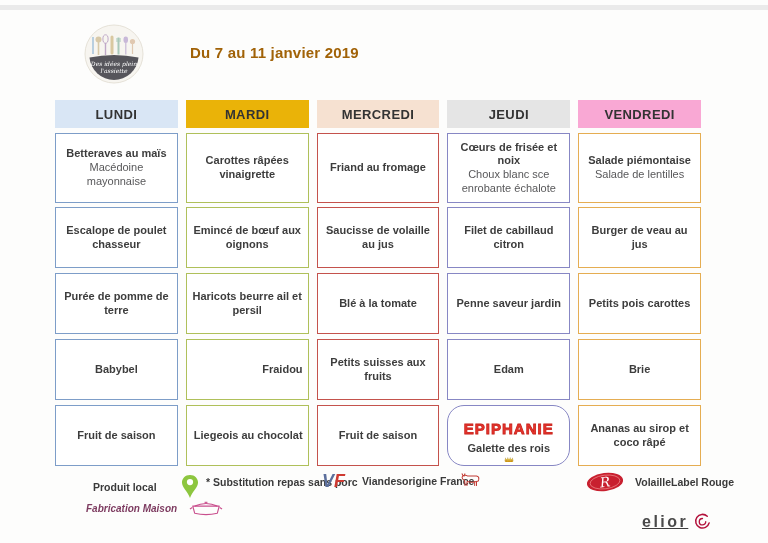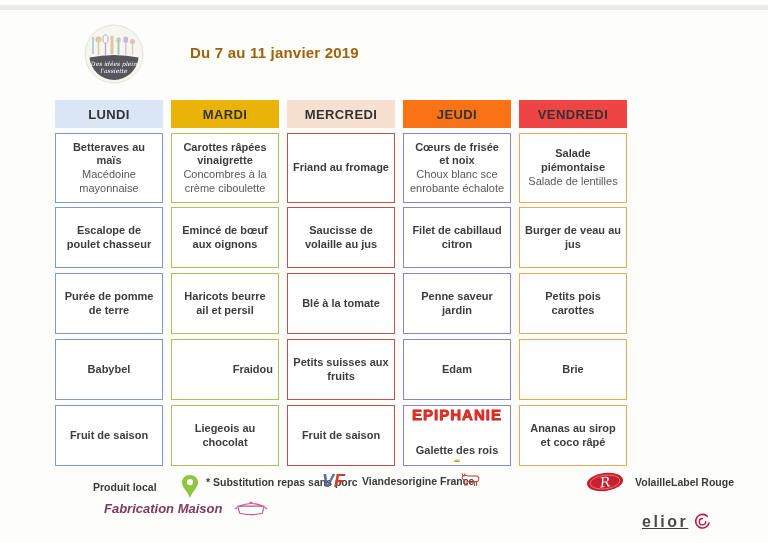--- a/index.html
+++ b/index.html
@@ -9,46 +9,46 @@
     font-family:"Liberation Sans",sans-serif;
     color:#3d3d3d;
   }
   .scan-strip{position:absolute;top:5px;left:0;width:100%;height:5px;background:#dadada;opacity:.55;}
 
   
   .logo-wrap{position:absolute;left:84px;top:24px;width:60px;height:60px;}
   .page-title{position:absolute;left:190px;top:44px;font-size:15px;font-weight:bold;color:#a16207;letter-spacing:.2px;}
 
   
-  .grid{position:absolute;left:55px;top:100px;width:572px;display:grid;grid-template-columns:repeat(5,1fr);column-gap:8px;}
+  .grid{position:absolute;left:55px;top:100px;width:646px;display:grid;grid-template-columns:repeat(5,1fr);column-gap:8px;}
   .day-col{display:flex;flex-direction:column;}
   .day-header{height:28px;margin-bottom:5px;display:flex;align-items:center;justify-content:center;
     font-size:13px;font-weight:bold;color:#333;letter-spacing:.4px;}
-  .h0{background:#d9e6f5;} .h1{background:#eab308;} .h2{background:#f6e1d1;} .h3{background:#f97316;} .h4{background:#ef4444;}
+  .h0{background:#d9e6f5;} .h1{background:#eab308;} .h2{background:#f6e1d1;} .h3{background:#e5e5e5;} .h4{background:#f9a8d4;}
   .cell{box-sizing:border-box;background:#fff;height:61px;margin-bottom:5px;
     display:flex;flex-direction:column;align-items:center;justify-content:center;
     text-align:center;padding:3px 5px;line-height:1.25;}
   .cell.r1h{height:70px;margin-bottom:4px;}
   .b0{border:1.5px solid #7d9dc8;} .b1{border:1.5px solid #afc05a;align-items:flex-end;} .b2{border:1.5px solid #c4524c;}
   .b3{border:1.5px solid #8787c4;} .b4{border:1.5px solid #e5ad52;}
   .main{font-weight:bold;font-size:11px;color:#3d3d3d;}
   .sub{font-weight:normal;font-size:11px;color:#58585a;}
   .sub:empty{display:none;}
-  .dessert-special{justify-content:flex-start;padding-top:4px;}
+  .dessert-special{justify-content:flex-start;padding-top:18px;border-radius:17px;}
   .banner{margin-top:-4px;font-size:15px;font-weight:800;letter-spacing:1px;color:#e8352e;
     -webkit-text-stroke:.8px #c9241d;text-shadow:0 0 1px #ffd6d3;}
-  .dessert-special .main{margin-top:19px;}
+  .dessert-special .main{margin-top:3px;}
   .crown{margin-top:1px;}
 
   
   .legend-item{position:absolute;display:flex;align-items:center;}
   .lg-text{font-size:10.5px;font-weight:bold;color:#3a3a3a;}
   .lg-col{display:flex;flex-direction:row;align-items:center;line-height:13px;}
   .lg-col.left{align-items:flex-start;}
-  .fabmaison{font-size:13px;font-weight:bold;font-style:italic;color:#7d3b60;margin-left:18px;}
+  .fabmaison{font-size:10px;font-weight:bold;font-style:italic;color:#7d3b60;}
   .elior-text{font-size:16px;font-weight:bold;color:#4a4a4a;letter-spacing:2.5px;}
 </style>
 </head>
 <body>
 
 <div class="scan-strip"></div>
 
 <div class="logo-wrap">
   <svg width="60" height="60" viewBox="0 0 60 60">
     <circle cx="30" cy="30" r="29" fill="#f7f5f0" stroke="#e6e2d8" stroke-width="1"></circle>
@@ -92,21 +92,20 @@
     </div>
     <div class="cell b0">
       <div class="main">Fruit de saison</div>
     </div>
   </div>
 
   <div class="day-col">
     <div class="day-header h1">MARDI</div>
     <div class="cell r1h b1">
       <div class="main">Carottes râpées vinaigrette</div>
-      <div class="sub">Concombres à la crème ciboulette</div>
     </div>
     <div class="cell b1">
       <div class="main">Emincé de bœuf aux oignons</div>
     </div>
     <div class="cell b1">
       <div class="main">Haricots beurre ail et persil</div>
     </div>
     <div class="cell b1">
       <div class="main">Fraidou</div>
     </div>

